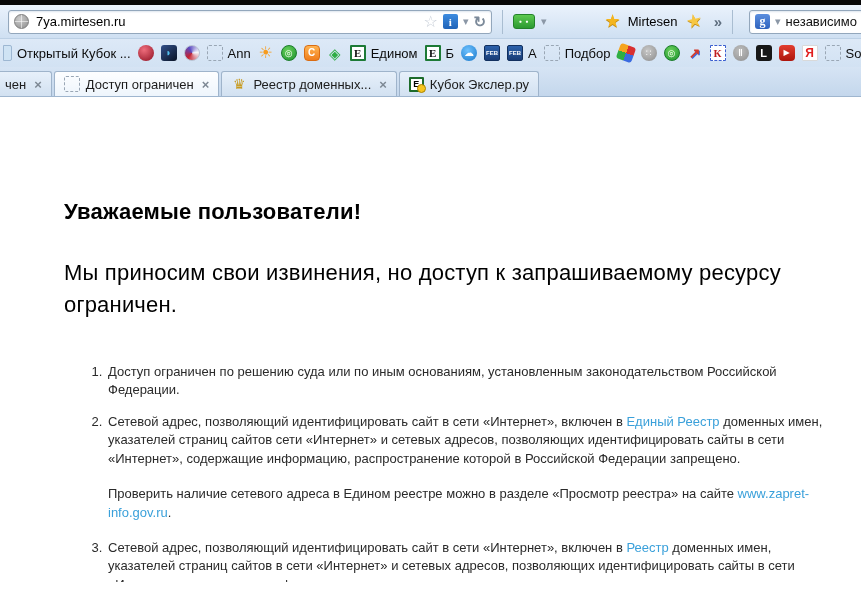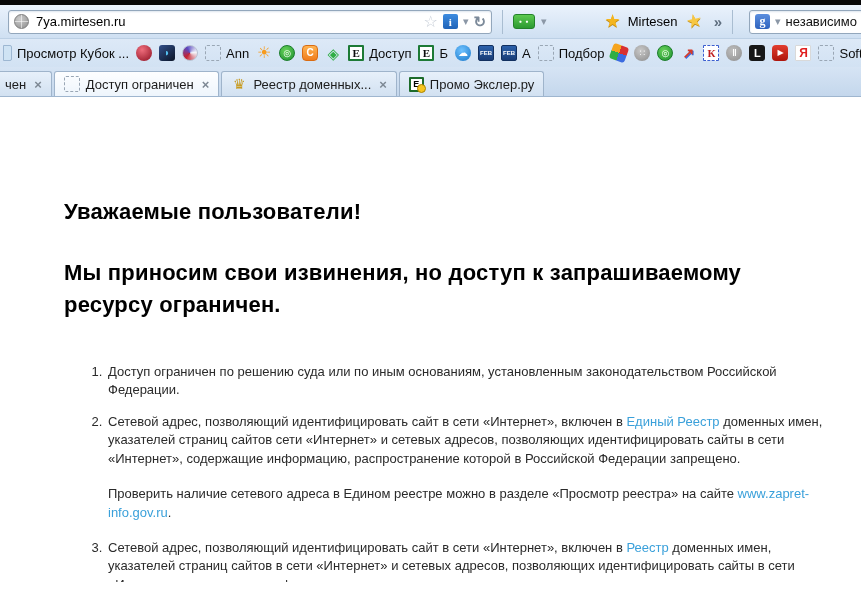--- a/index.html
+++ b/index.html
@@ -114,21 +114,21 @@
   }
   .tab.active{background:linear-gradient(#fdfeff,#eef5fc);position:relative;z-index:2}
   .tab.partial{border-left:none;border-radius:0 3px 0 0;padding-left:5px}
   .tab .bi{margin-right:6px}
   .tab-title{white-space:nowrap}
   .tab-close{color:#7d8894;font-size:13px;font-weight:bold;margin-left:8px;line-height:1}
 
   
   .page{flex:1;background:#fff;padding:102px 34px 0 64px;overflow:hidden}
   .page h1{font-size:22px;font-weight:bold;color:#000;margin:0 0 32px 0;letter-spacing:.2px}
-  .page h2{font-size:22px;font-weight:bold;color:#000;margin:0 0 42px 0;max-width:760px;line-height:1.45;letter-spacing:.2px}
+  .page h2{font-size:22px;font-weight:normal;color:#000;margin:0 0 42px 0;max-width:760px;line-height:1.45;letter-spacing:.2px}
   .reasons-title{font-size:13px;font-weight:bold;color:#111;margin:0 0 17px 0}
   ol.reasons{margin:0;padding:0 0 0 42px;font-size:13px;color:#2a2a2a;max-width:765px}
   ol.reasons li{margin:0 0 13px 0;line-height:1.42;padding-left:2px}
   ol.reasons p{margin:0}
   ol.reasons p.r-note{margin:17px 0 17px 0}
   a.lnk{color:var(--link,#3aa0da);text-decoration:none}
 </style>
 </head>
 <body>
 
@@ -155,21 +155,21 @@
     <div class="search">
       <span class="gicon"></span>
       <span class="ai caret"></span>
       <span class="query">независимо</span>
     </div>
   </div>
 
   <div class="bm-bar" id="bmbar">
       <div class="bm">
         <span class="bi bi-cut-favicon"></span>
-        <span class="bm-label">Просмотр Кубок ...</span>
+        <span class="bm-label">Открытый Кубок ...</span>
       </div>
       <div class="bm">
         <span class="bi bi-red-orb"></span>
       </div>
       <div class="bm">
         <span class="bi bi-chat-bubble">◗</span>
       </div>
       <div class="bm">
         <span class="bi bi-swirl-g"></span>
       </div>
@@ -184,21 +184,21 @@
         <span class="bi bi-green-power">◎</span>
       </div>
       <div class="bm">
         <span class="bi bi-orange-app">C</span>
       </div>
       <div class="bm">
         <span class="bi bi-green-arrows">◈</span>
       </div>
       <div class="bm">
         <span class="bi bi-e-badge">E</span>
-        <span class="bm-label">Доступ</span>
+        <span class="bm-label">Едином</span>
       </div>
       <div class="bm">
         <span class="bi bi-e-badge">E</span>
         <span class="bm-label">Б</span>
       </div>
       <div class="bm">
         <span class="bi bi-cloud">☁</span>
       </div>
       <div class="bm">
         <span class="bi bi-feb-flag">FEB</span>
@@ -254,21 +254,21 @@
         <span class="tab-title">Доступ ограничен</span>
         <span class="tab-close">×</span>
       </div>
       <div class="tab">
         <span class="bi bi-eagle-crest">♛</span>
         <span class="tab-title">Реестр доменных...</span>
         <span class="tab-close">×</span>
       </div>
       <div class="tab">
         <span class="bi bi-exler-e">E</span>
-        <span class="tab-title">Промо Экслер.ру</span>
+        <span class="tab-title">Кубок Экслер.ру</span>
       </div>
     </div>
 
   <div class="page">
     <h1>Уважаемые пользователи!</h1>
     <h2>Мы приносим свои извинения, но доступ к запрашиваемому ресурсу ограничен.</h2>
     <ol class="reasons" id="reasons">
         <li>
           <p class="r-main"><span>Доступ ограничен  по решению суда или по иным основаниям, установленным законодательством Российской Федерации.</span></p>
         </li>

